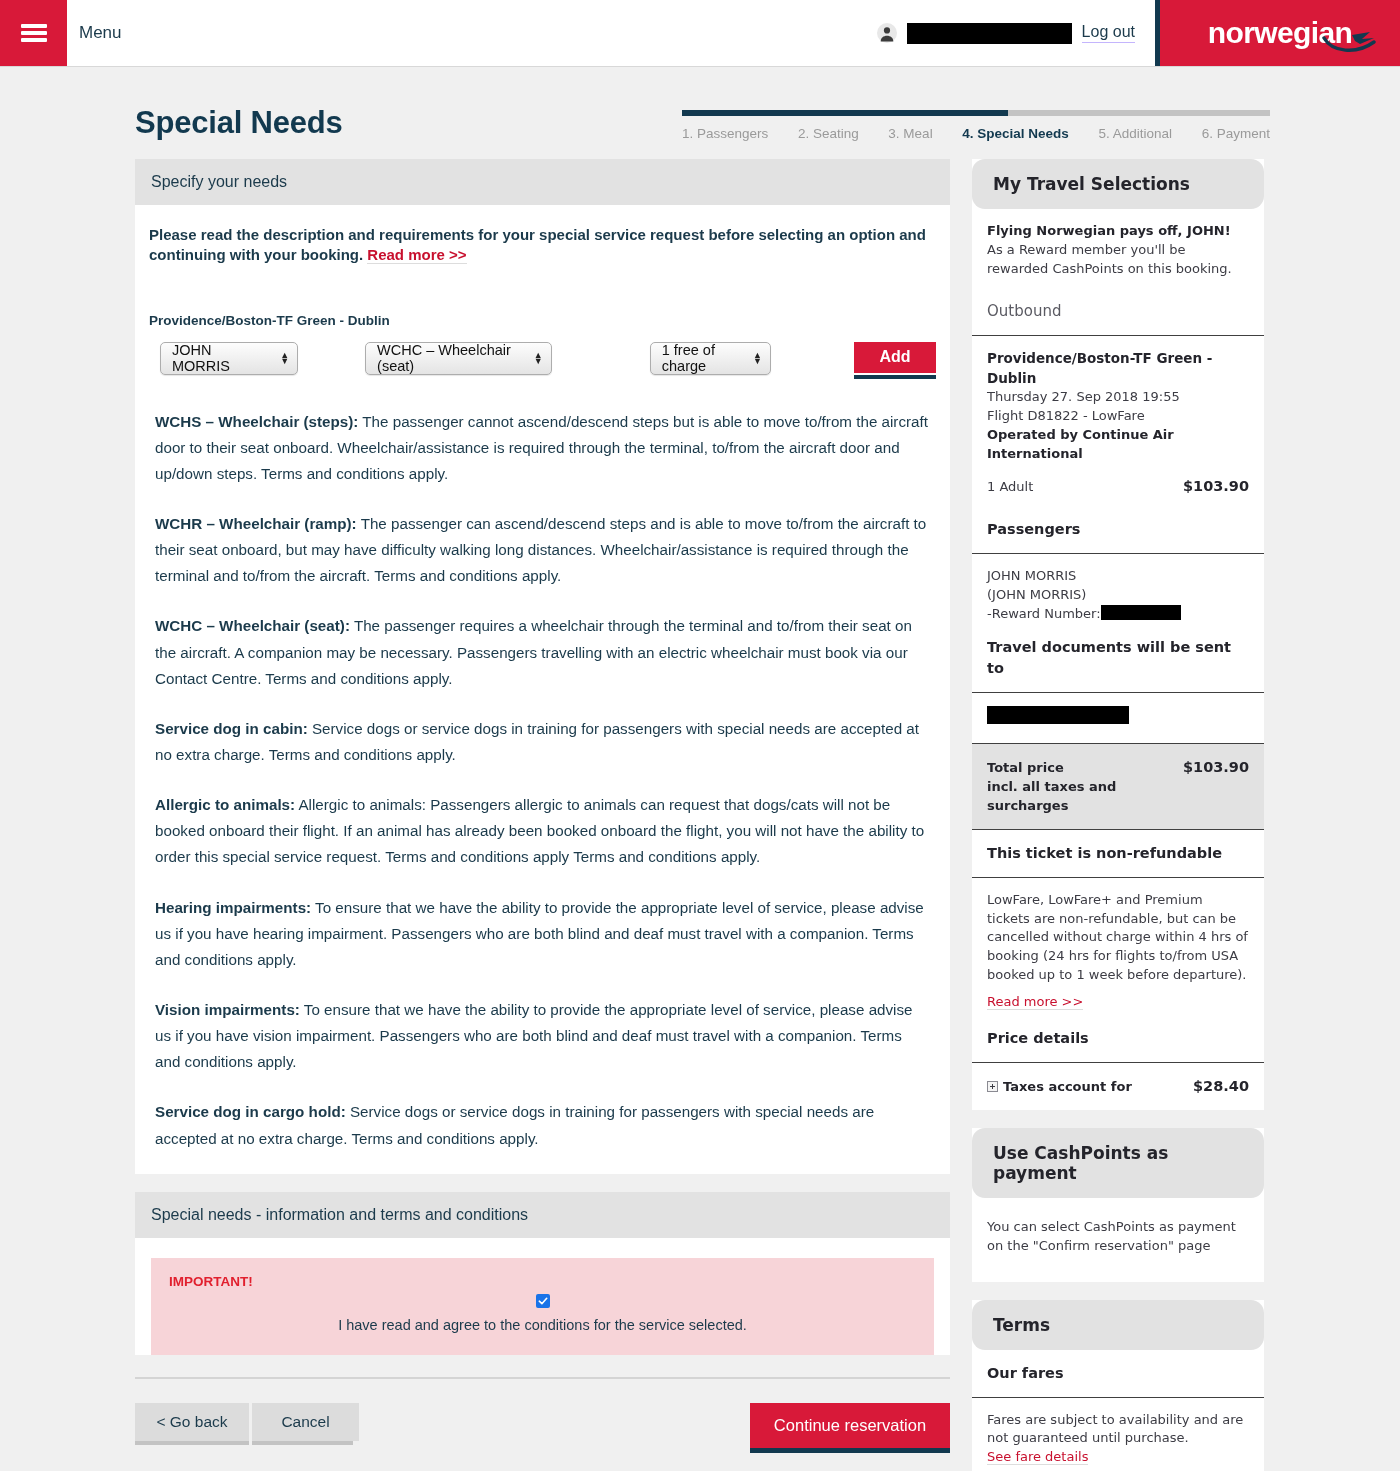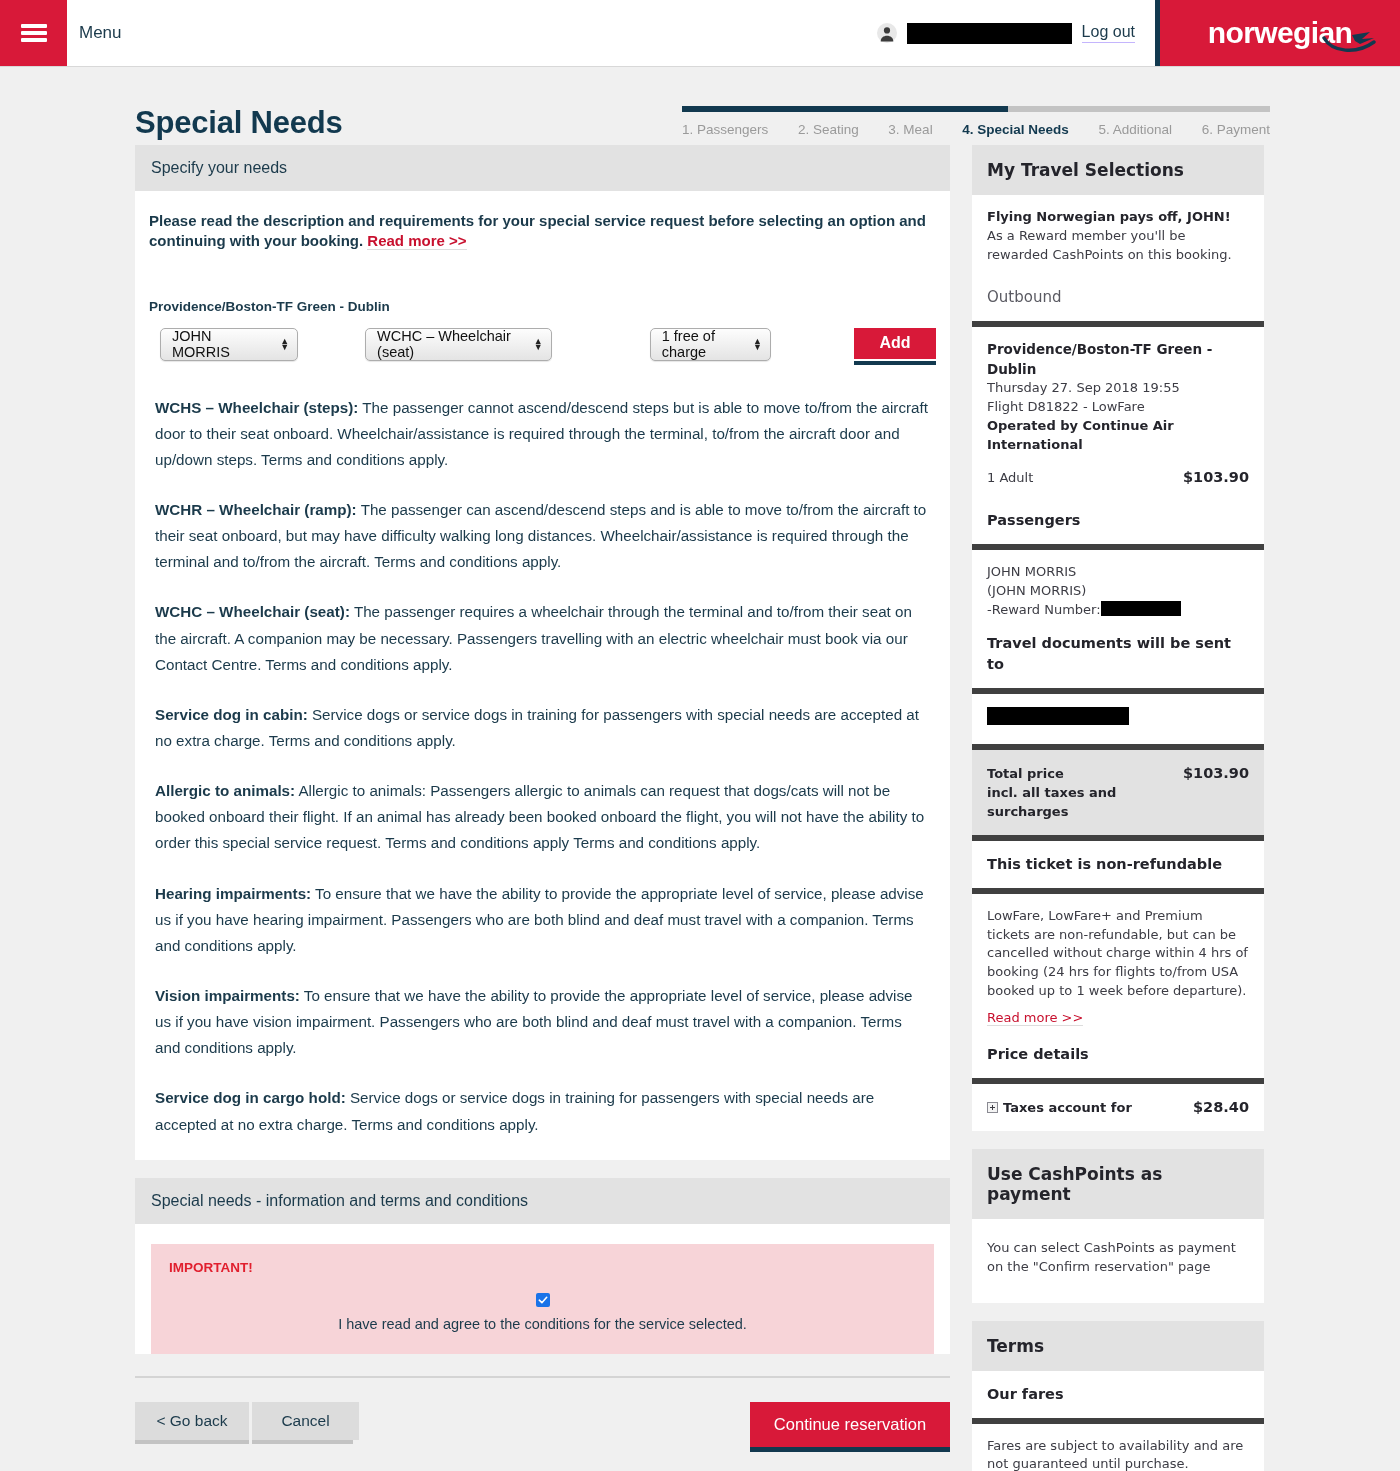--- a/index.html
+++ b/index.html
@@ -97,23 +97,23 @@
     right: 22px;
     bottom: 10px;
   }
 
   
   .page {
     padding: 26px 130px 0 135px;
   }
   .title-row {
     display: flex;
-    align-items: center;
+    align-items: flex-end;
     justify-content: space-between;
-    padding-bottom: 4px;
+    padding-bottom: 18px;
   }
   .page-title {
     font-size: 31px;
     font-weight: bold;
     color: #12394f;
     letter-spacing: -0.2px;
     margin-top: 12px;
   }
   .steps {
     width: 588px;
@@ -253,21 +253,21 @@
   
   .important-box {
     background: #f7d4d8;
     margin: 20px 16px 22px 16px;
     padding: 16px 18px 22px 18px;
   }
   .important-title {
     color: #e11f2e;
     font-size: 13.5px;
     font-weight: bold;
-    margin-bottom: 18px;
+    margin-bottom: 5px;
   }
   .agree-row {
     display: flex;
     align-items: center;
     gap: 9px;
     font-size: 14.5px;
     color: #1b3a4b;
     flex-direction: column;
   }
   .chk {
@@ -316,29 +316,30 @@
   }
   .continue-underline { height: 5px; background: #12394f; width: 200px; }
 
   
   .side-panel {
     background: #ffffff;
     margin-bottom: 18px;
   }
   .side-head {
     background: #e2e2e2;
-    padding: 15px 15px;
+    padding: 15px 21px;
     font-size: 17px;
     font-weight: bold;
     color: #24242b;
     font-family: "DejaVu Sans", sans-serif;
+    border-radius: 13px;
   }
   .side-sec {
     padding: 13px 15px;
-    border-bottom: 6px solid #404040;
+    border-bottom: 1px solid #404040;
     font-family: "DejaVu Sans", sans-serif;
     font-size: 13px;
     color: #3c3c44;
     line-height: 1.45;
   }
   .side-sec:last-child { border-bottom: none; }
   .side-sec .b { font-weight: bold; color: #24242b; }
   .side-sub {
     font-size: 15px;
     color: #5a5a62;

